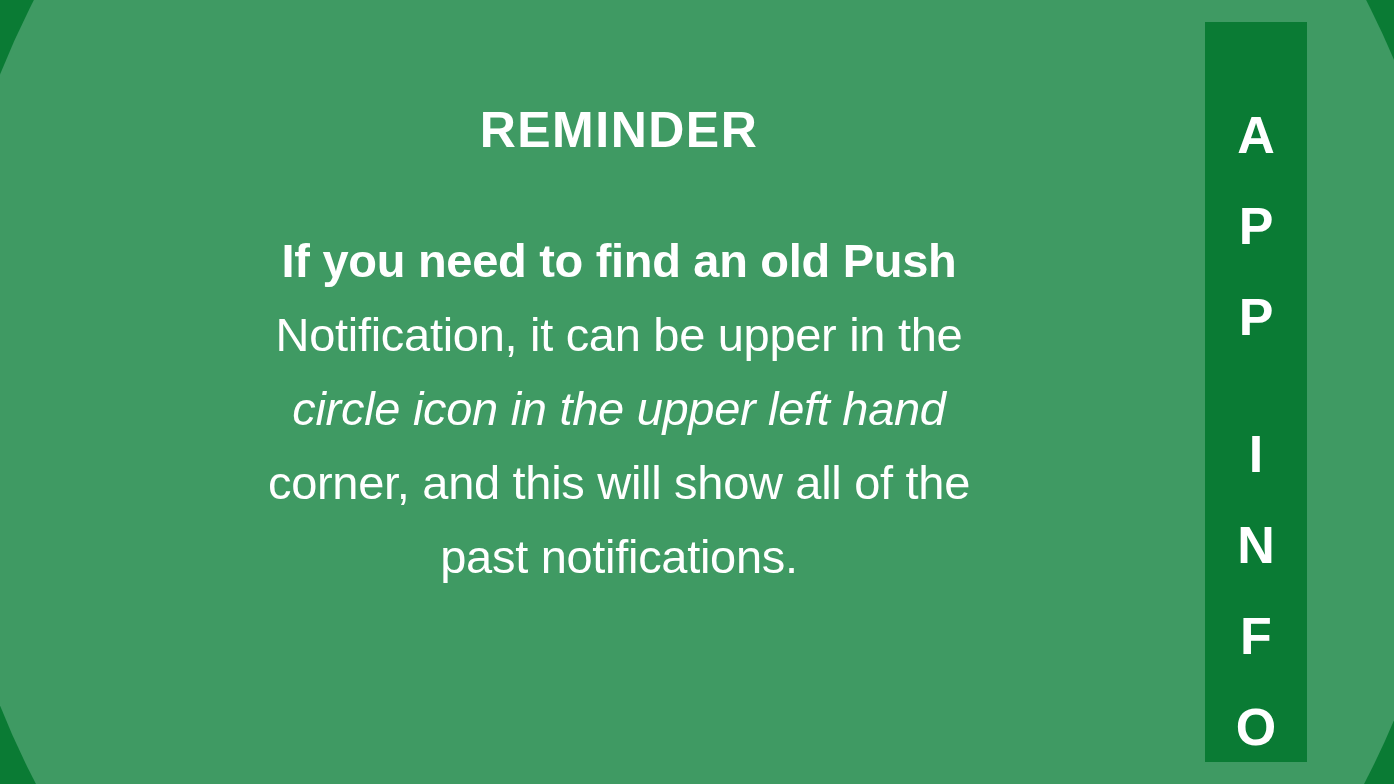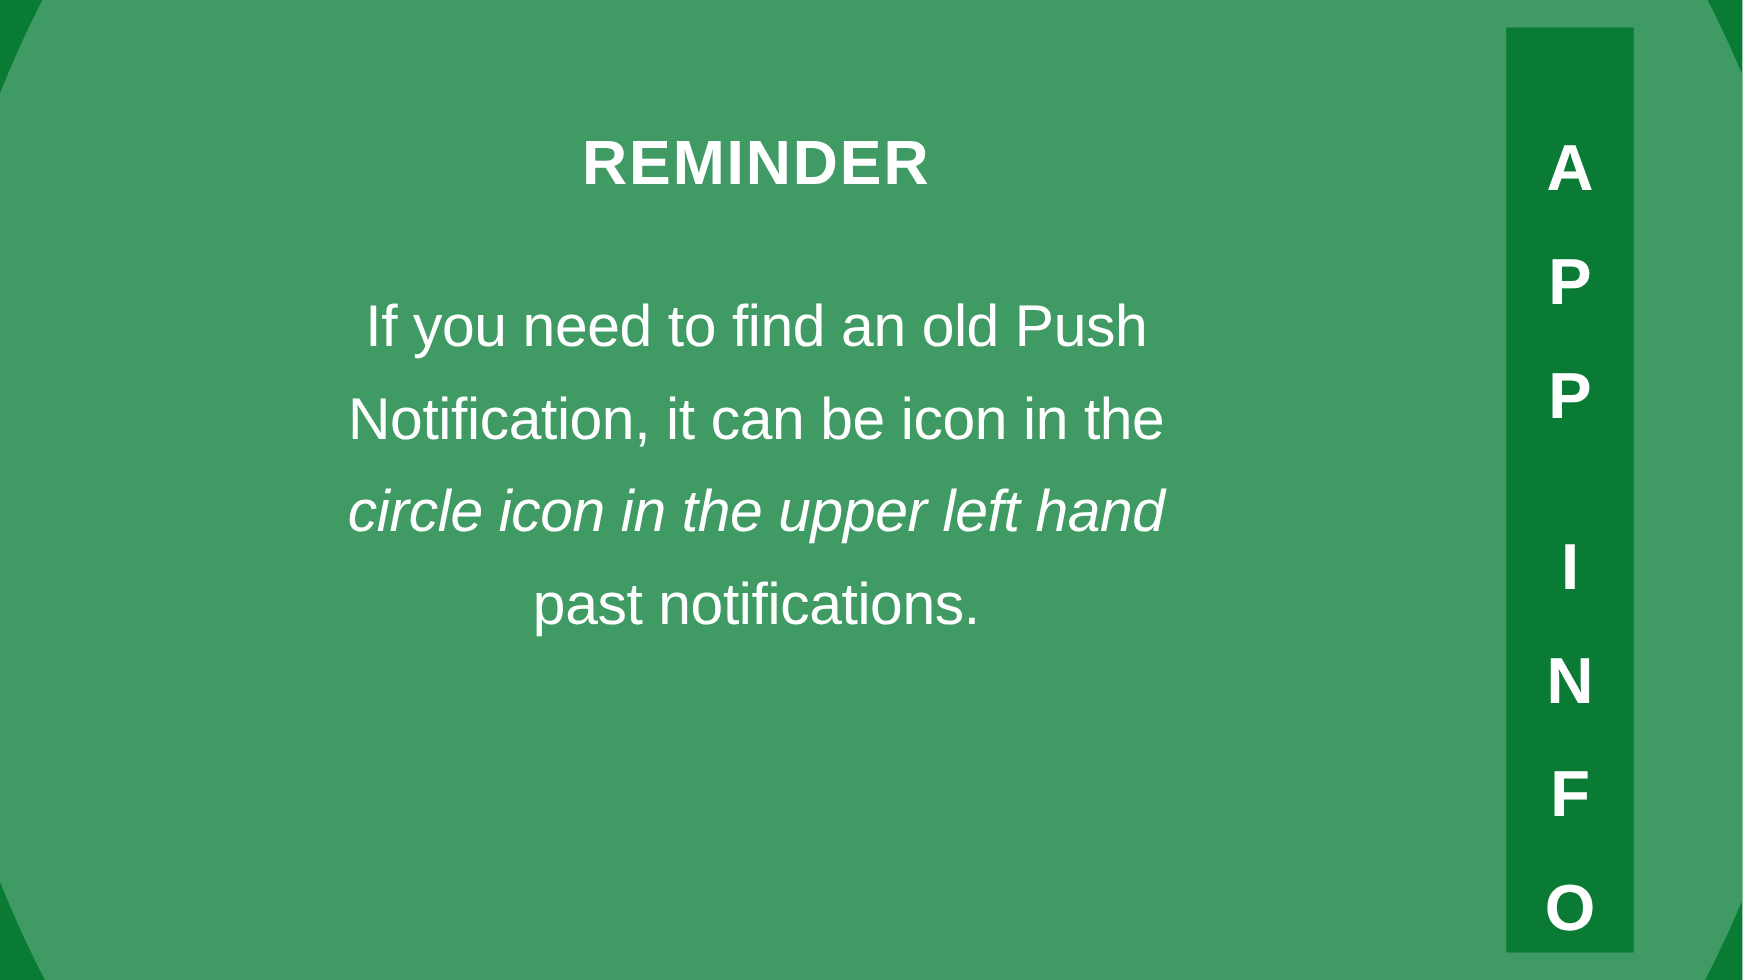--- a/index.html
+++ b/index.html
@@ -64,21 +64,21 @@
     text-align: center;
   }
   .side-letter.spacer {
     height: 46px;
     line-height: 46px;
   }
 
   
   .content {
     position: absolute;
-    left: 134px;
+    left: 148px;
     top: 0;
     width: 942px;
     height: 784px;
   }
 
   .slide-title {
     position: absolute;
     left: 0;
     top: 99px;
     width: 942px;
@@ -107,23 +107,24 @@
 <body>
 
 <div class="slide">
 
   <div class="bg-ellipse"></div>
 
   <div class="content">
     <div class="slide-title">REMINDER</div>
 
     <div class="slide-body">
-      <span style="display: block;">If you need to find an old Push</span>
-      <span style="display: block;">Notification, it can be icon in the</span>
+      <span style="display: block; font-weight: bold;">If you need to find an old Push</span>
+      <span style="display: block;">Notification, it can be upper in the</span>
       <span style="display: block; font-style: italic;">circle icon in the upper left hand</span>
+      <span style="display: block;">corner, and this will show all of the</span>
       <span style="display: block; text-align: center;">past notifications.</span>
     </div>
   </div>
 
   <div class="side-banner">
     <div class="side-banner-letters">
       <span class="side-letter">A</span>
       <span class="side-letter">P</span>
       <span class="side-letter">P</span>
       <span class="side-letter spacer"> </span>

